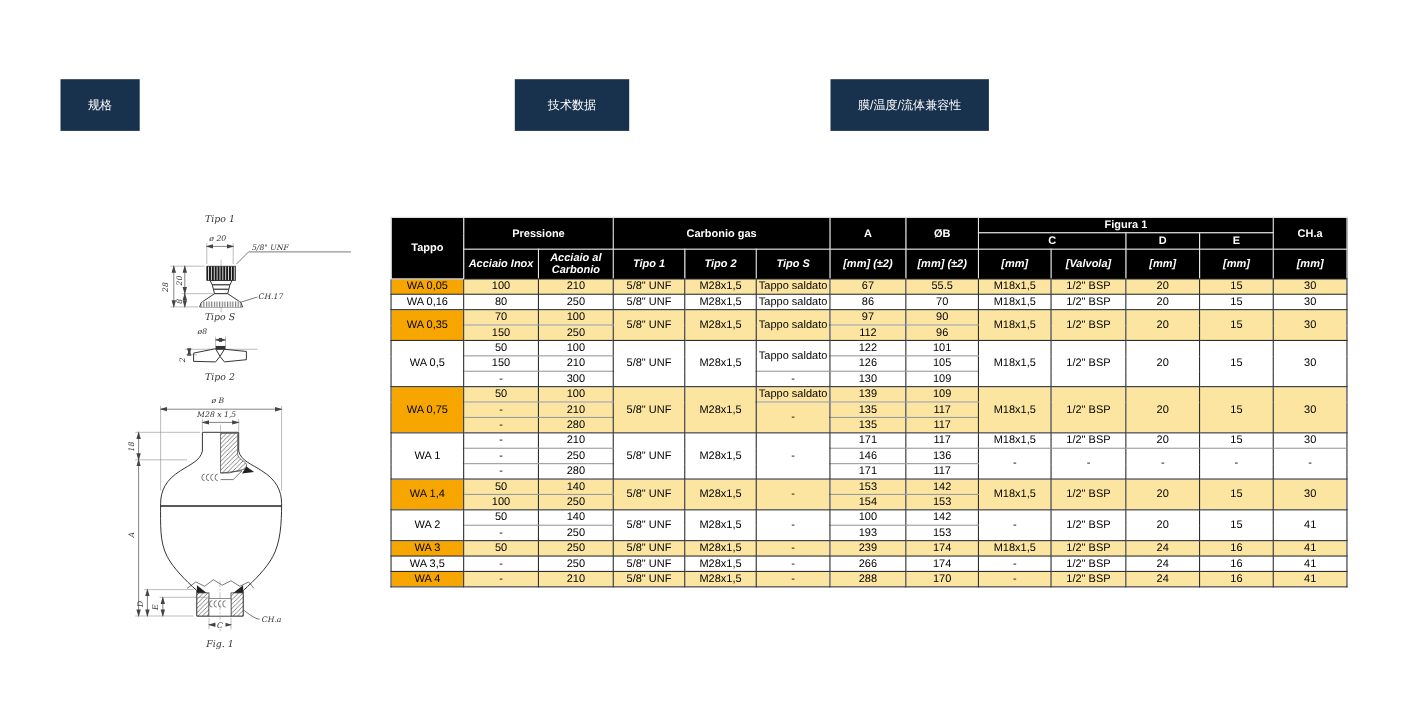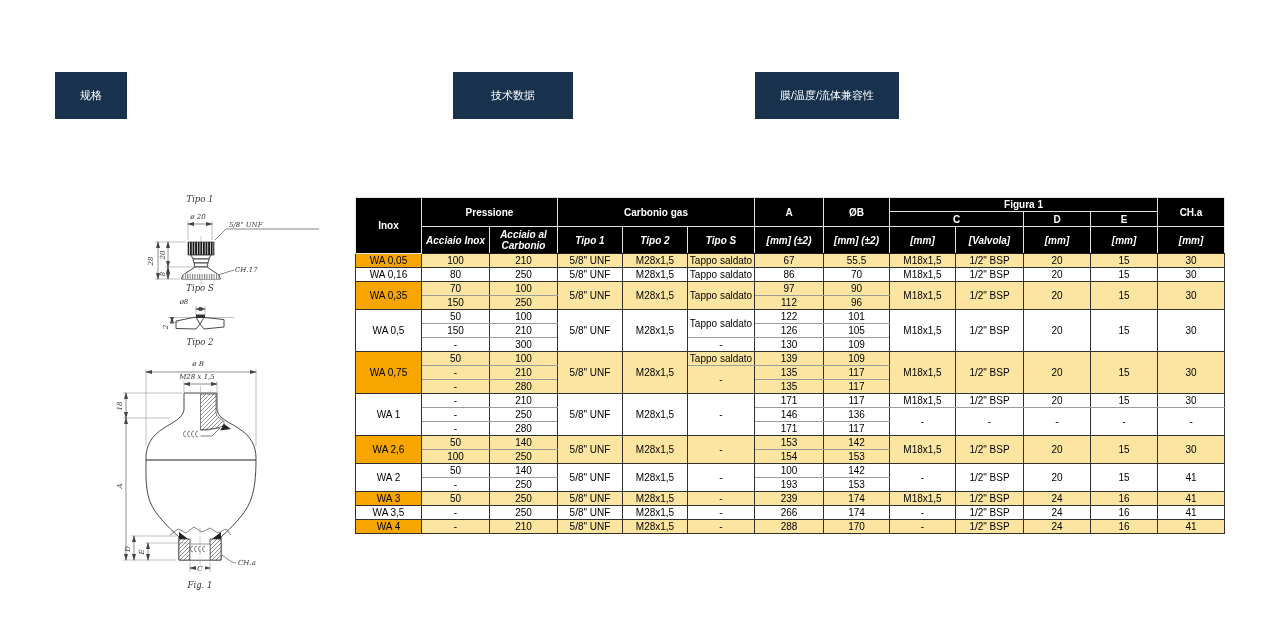--- a/index.html
+++ b/index.html
@@ -8,21 +8,21 @@
     font-family:"Liberation Sans", sans-serif; overflow:hidden;
   }
   
   .nav-btn {
     position:absolute; top:72px; height:47px; border:none; cursor:pointer;
     background:var(--navy,#18324E); color:#fff; font-size:11px;
     font-family:"Liberation Sans", sans-serif;
     display:flex; align-items:center; justify-content:center; padding:0;
   }
   #btn-specs    { left:55px;  width:72px;  }
-  #btn-tech     { left:453px; width:120px; }
+  #btn-tech     { left:468px; width:104px; }
   #btn-membrane { left:755px; width:144px; }
 
   
   .tech-table {
     position:absolute; left:355px; top:197px; width:869px;
     border-collapse:collapse; table-layout:fixed;
     font-size:10px; color:#000; border:1px solid #000;
   }
   .tech-table th {
     background:var(--header-bg,#000); color:#fff; font-weight:bold;
@@ -187,21 +187,21 @@
       <col style="width:69px">
         <col style="width:66px">
         <col style="width:66px">
       <col style="width:68px">
         <col style="width:67px">
         <col style="width:67px">
       <col style="width:67px">
     </colgroup>
     <thead>
       <tr class="hrA">
-        <th rowspan="3">Inox</th>
+        <th rowspan="3">Tappo</th>
         <th colspan="2" rowspan="2">Pressione</th>
         <th colspan="3" rowspan="2">Carbonio gas</th>
         <th rowspan="2">A</th>
         <th rowspan="2">ØB</th>
         <th colspan="4">Figura 1</th>
         <th rowspan="2">CH.a</th>
       </tr>
       <tr class="hrB">
         <th colspan="2">C</th>
         <th>D</th>
@@ -356,21 +356,21 @@
           <td rowspan="2">-</td>
           <td rowspan="2">-</td>
         </tr>
         <tr>
           <td>-</td>
           <td>280</td>
           <td>171</td>
           <td>117</td>
         </tr>
         <tr class="hl">
-          <td rowspan="2" class="tipo-cell">WA 2,6</td>
+          <td rowspan="2" class="tipo-cell">WA 1,4</td>
           <td class="mid">50</td>
           <td class="mid">140</td>
           <td rowspan="2">5/8" UNF</td>
           <td rowspan="2">M28x1,5</td>
           <td rowspan="2">-</td>
           <td class="mid">153</td>
           <td class="mid">142</td>
           <td rowspan="2">M18x1,5</td>
           <td rowspan="2">1/2" BSP</td>
           <td rowspan="2">20</td>

